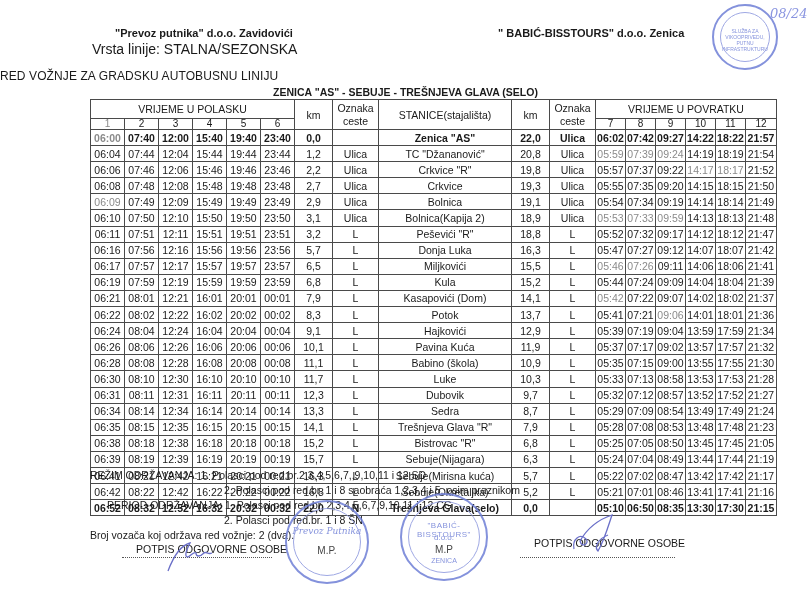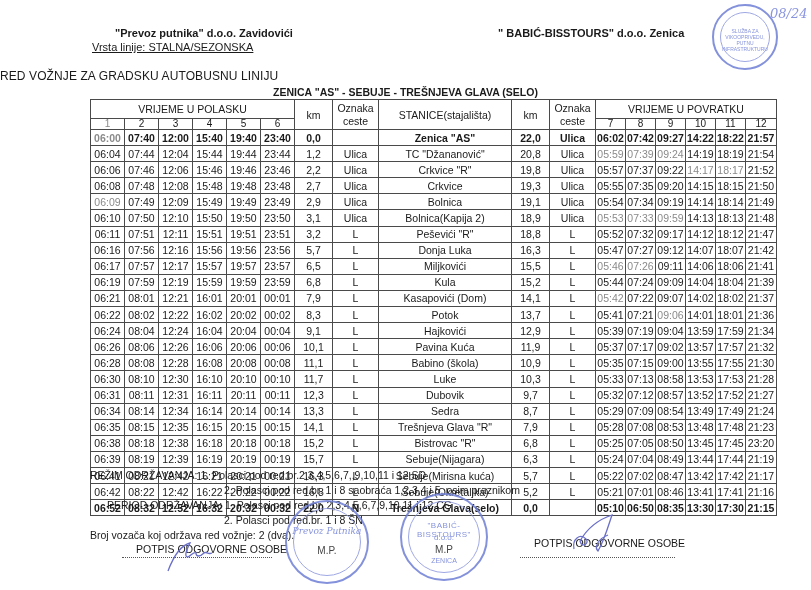--- a/index.html
+++ b/index.html
@@ -1,21 +1,21 @@
 <!DOCTYPE html>
 <html><head>
 <meta charset="utf-8">
 <style>
   html, body { margin:0; padding:0; background:#ffffff; }
   body { width:811px; height:590px; position:relative; overflow:hidden;
          font-family:"Liberation Sans", sans-serif; color:#1a1a1a; }
   .abs { position:absolute; }
   .company-left { left:115px; top:27px; font-size:11px; font-weight:bold; }
   .company-right { left:498px; top:27px; font-size:11px; font-weight:bold; }
-  .line-type { left:92px; top:41px; font-size:11px;text-decoration:underline; }
+  .line-type { left:92px; top:41px; font-size:14px; }
   .doc-title { left:0; width:811px; top:69px; text-align:left; font-size:12px; letter-spacing:0.1px; }
   .route-title { left:0; width:811px; top:86px; text-align:center; font-size:10.5px; font-weight:bold; }
 
   table.tt { position:absolute; left:90px; top:99px; border-collapse:collapse;
              font-size:10.5px; table-layout:fixed;padding-left:6px; }
   table.tt td, table.tt th { border:1.5px solid #4a4a4a; padding:0; text-align:center;
              height:15.1px; line-height:14px; font-weight:normal; white-space:nowrap; overflow:hidden; }
   table.tt th { font-size:10.5px; }
   table.tt tr.hdr1 th { height:18px; }
   table.tt tr.hdr2 th { height:10px; line-height:10px; font-size:10px; }
@@ -466,21 +466,21 @@
         <td>15,2</td>
         <td>L</td>
         <td>Bistrovac "R"</td>
         <td>6,8</td>
         <td>L</td>
         <td>05:25</td>
         <td>07:05</td>
         <td>08:50</td>
         <td>13:45</td>
         <td>17:45</td>
-        <td>23:20</td>
+        <td>21:05</td>
       </tr>
       <tr>
         <td>06:39</td>
         <td>08:19</td>
         <td>12:39</td>
         <td>16:19</td>
         <td>20:19</td>
         <td>00:19</td>
         <td>15,7</td>
         <td>L</td>

